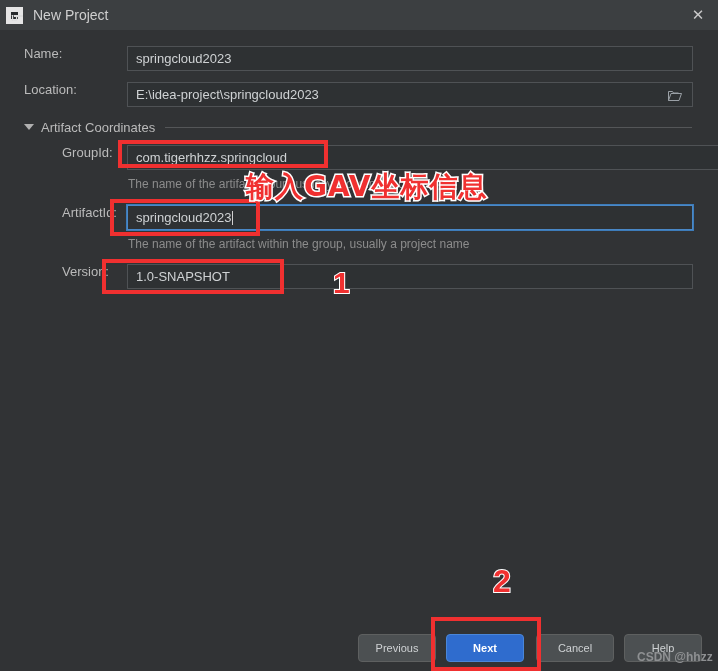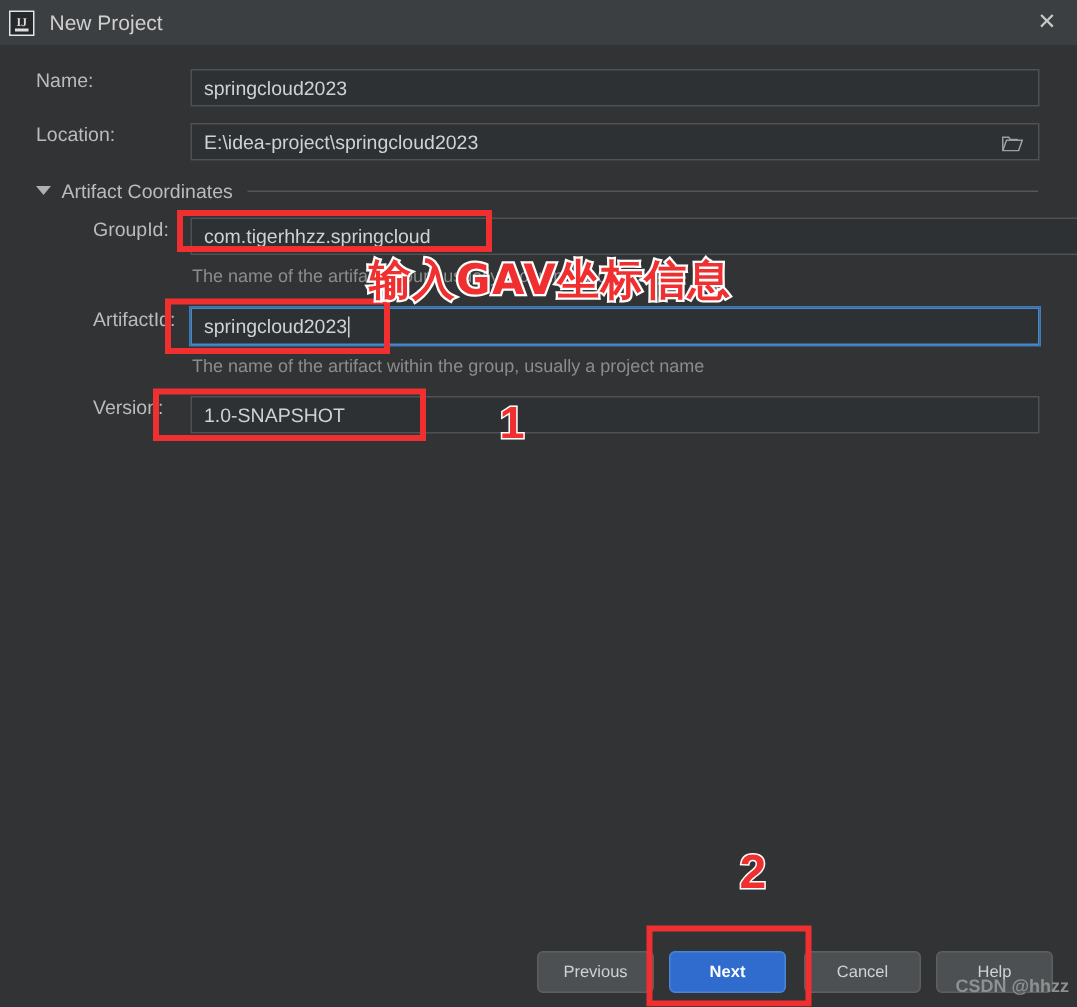--- a/index.html
+++ b/index.html
@@ -22,21 +22,21 @@
     position: absolute;
     left: 0; top: 0;
     width: 718px; height: 30px;
     background: #3c3f41;
     display: flex;
     align-items: center;
   }
   #ij-logo {
     width: 17px; height: 17px;
     margin-left: 6px;
-    border: 1px solid #e5e5e5;
+    border: 5px solid #e5e5e5;
     background: #26292b;
     color: #dcdcdc;
     font-size: 8px;
     font-family: "Liberation Serif", serif;
     font-weight: bold;
     line-height: 13px;
     text-align: center;
     box-sizing: border-box;
     position: relative;
   }
@@ -233,21 +233,21 @@
 </div>
 
 <div class="row" style="left:62px; top:145px;">
   <div class="lbl" style="width:65px;">GroupId:</div>
 </div>
 <div class="field" style="position:absolute; left:127px; top:145px; width:662px;text-align:center;">
   <span>com.tigerhhzz.springcloud</span>
 </div>
 <div class="hint" style="left:128px; top:177px;">The name of the artifact group, usually a company domain</div>
 
-<div class="row" style="left:62px; top:205px;">
+<div class="row" style="left:52px; top:205px;text-align:right;">
   <div class="lbl" style="width:65px;">ArtifactId:</div>
 </div>
 <div class="field focused" style="position:absolute; left:127px; top:205px; width:566px;">
   <span>springcloud2023</span>
   <span class="caret"></span>
 </div>
 <div class="hint" style="left:128px; top:237px;">The name of the artifact within the group, usually a project name</div>
 
 <div class="row" style="left:62px; top:264px;">
   <div class="lbl" style="width:65px;">Version:</div>

